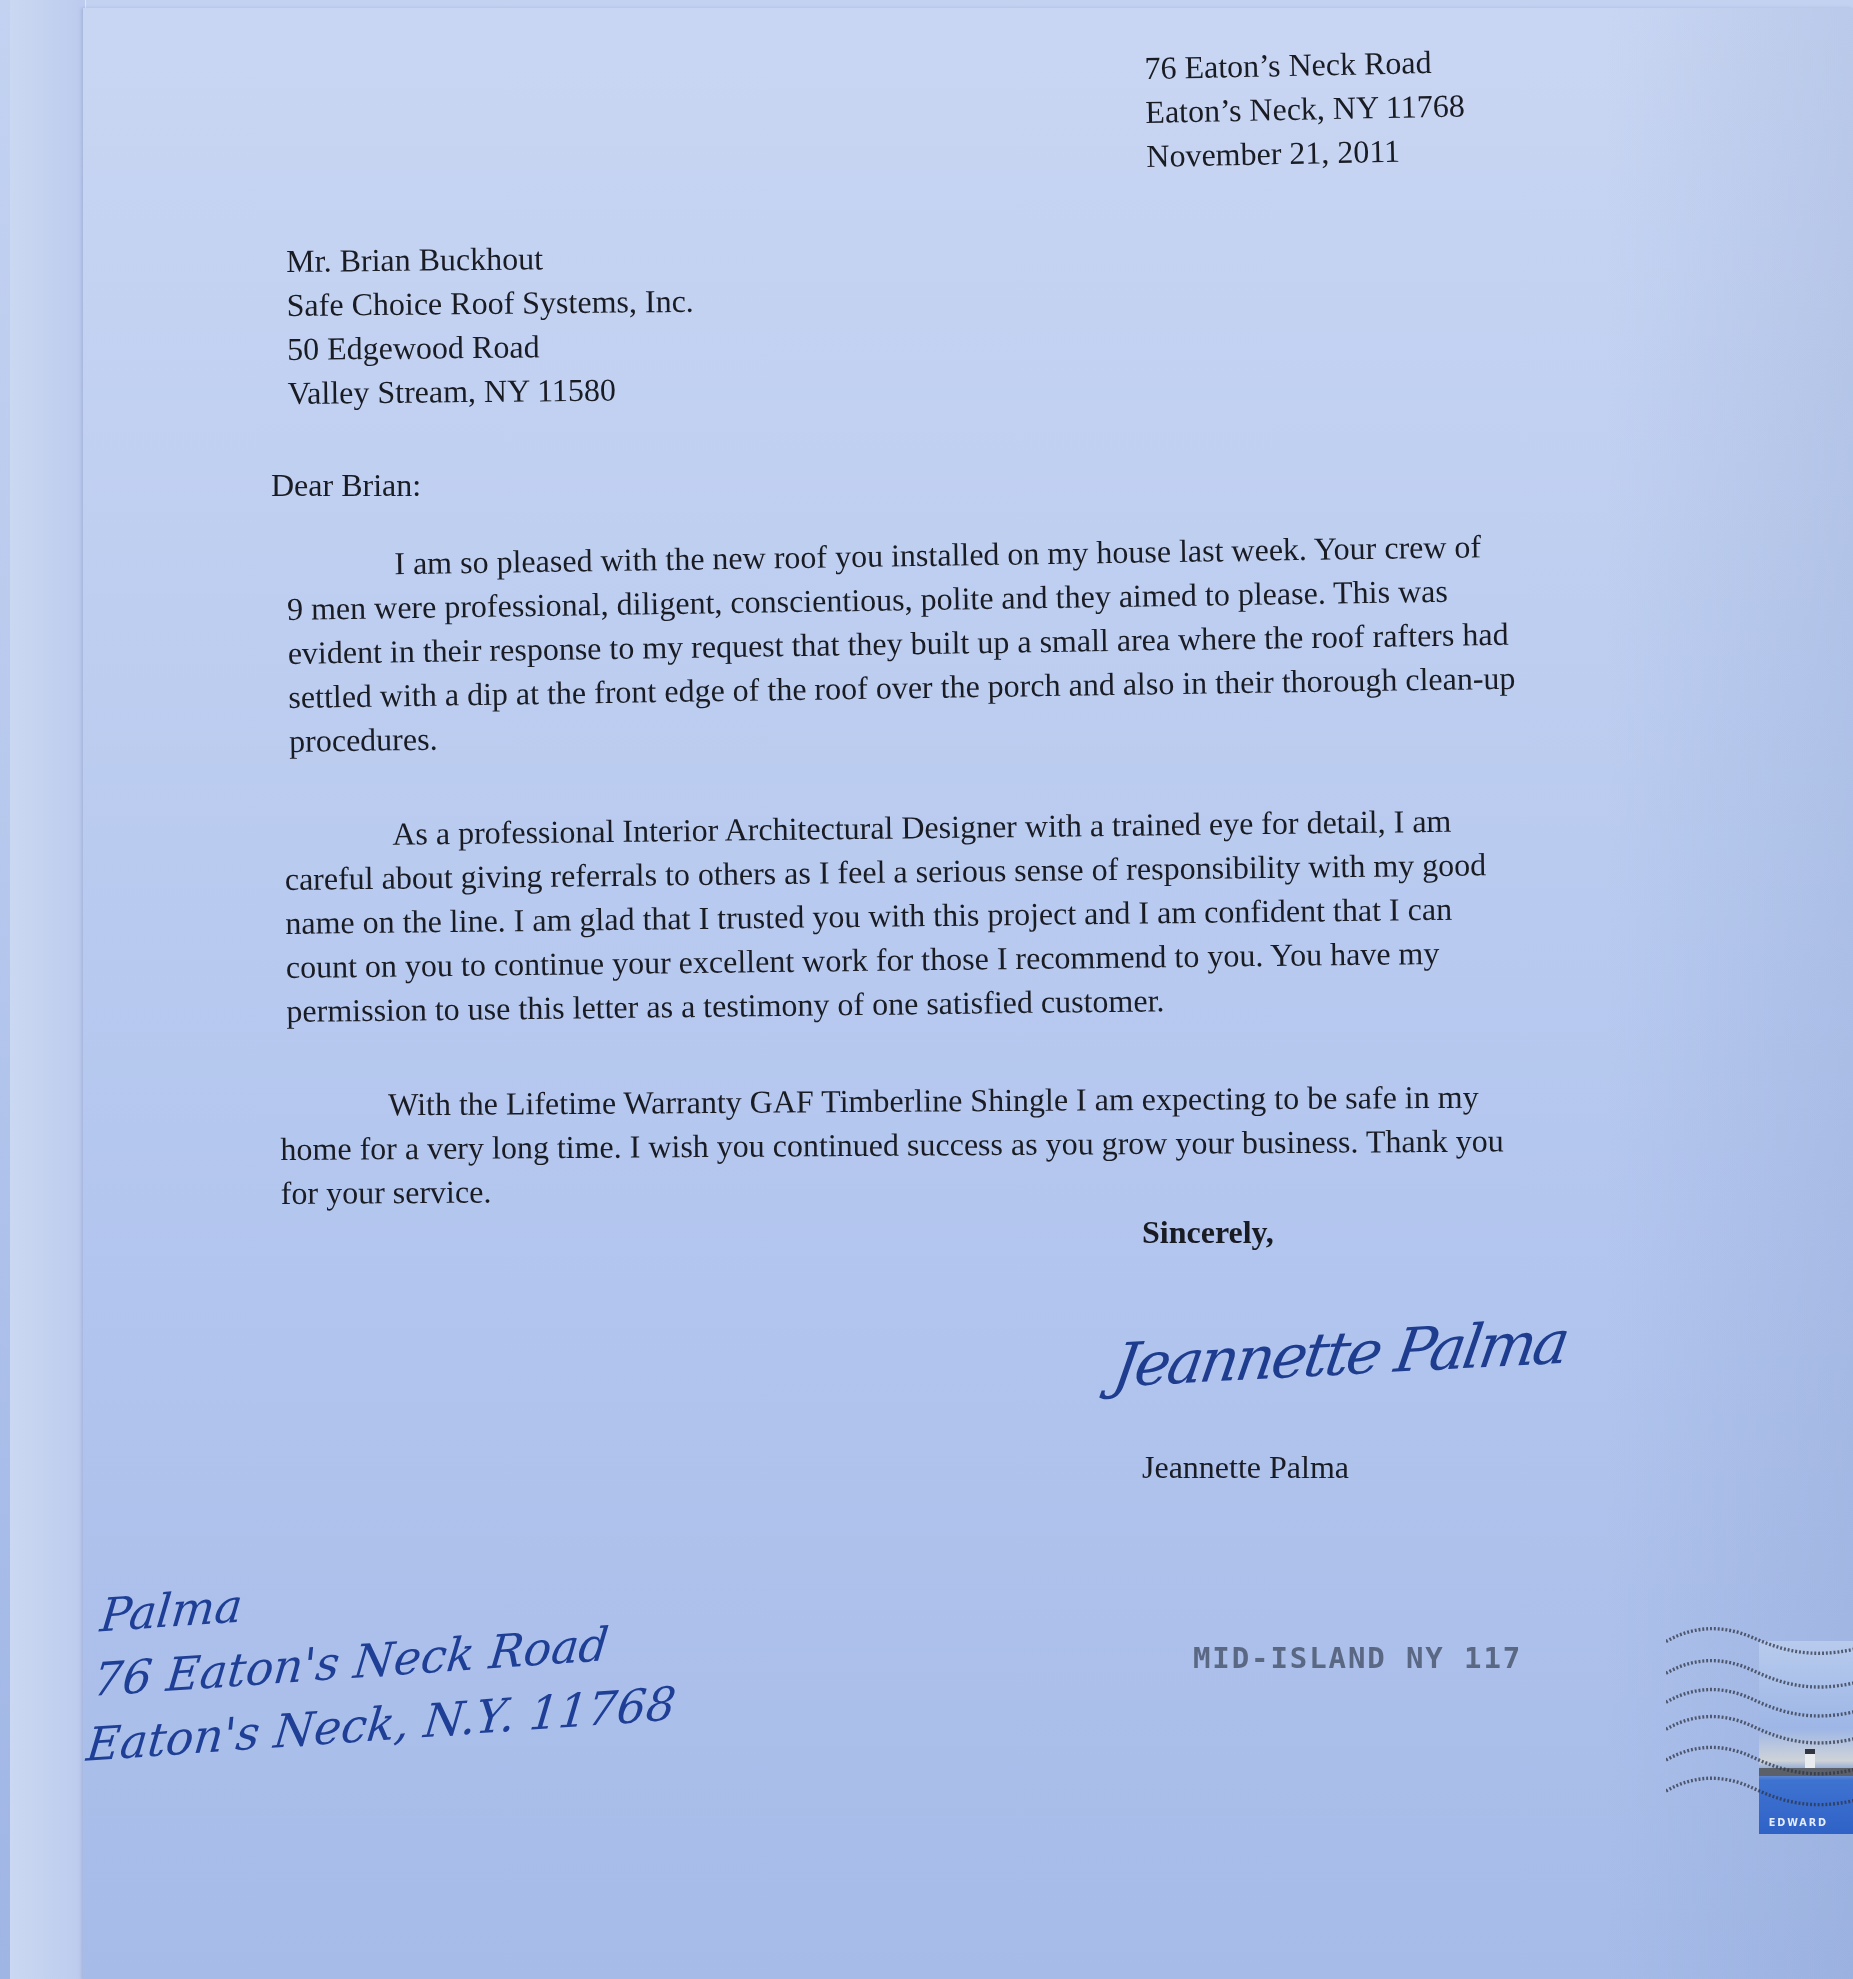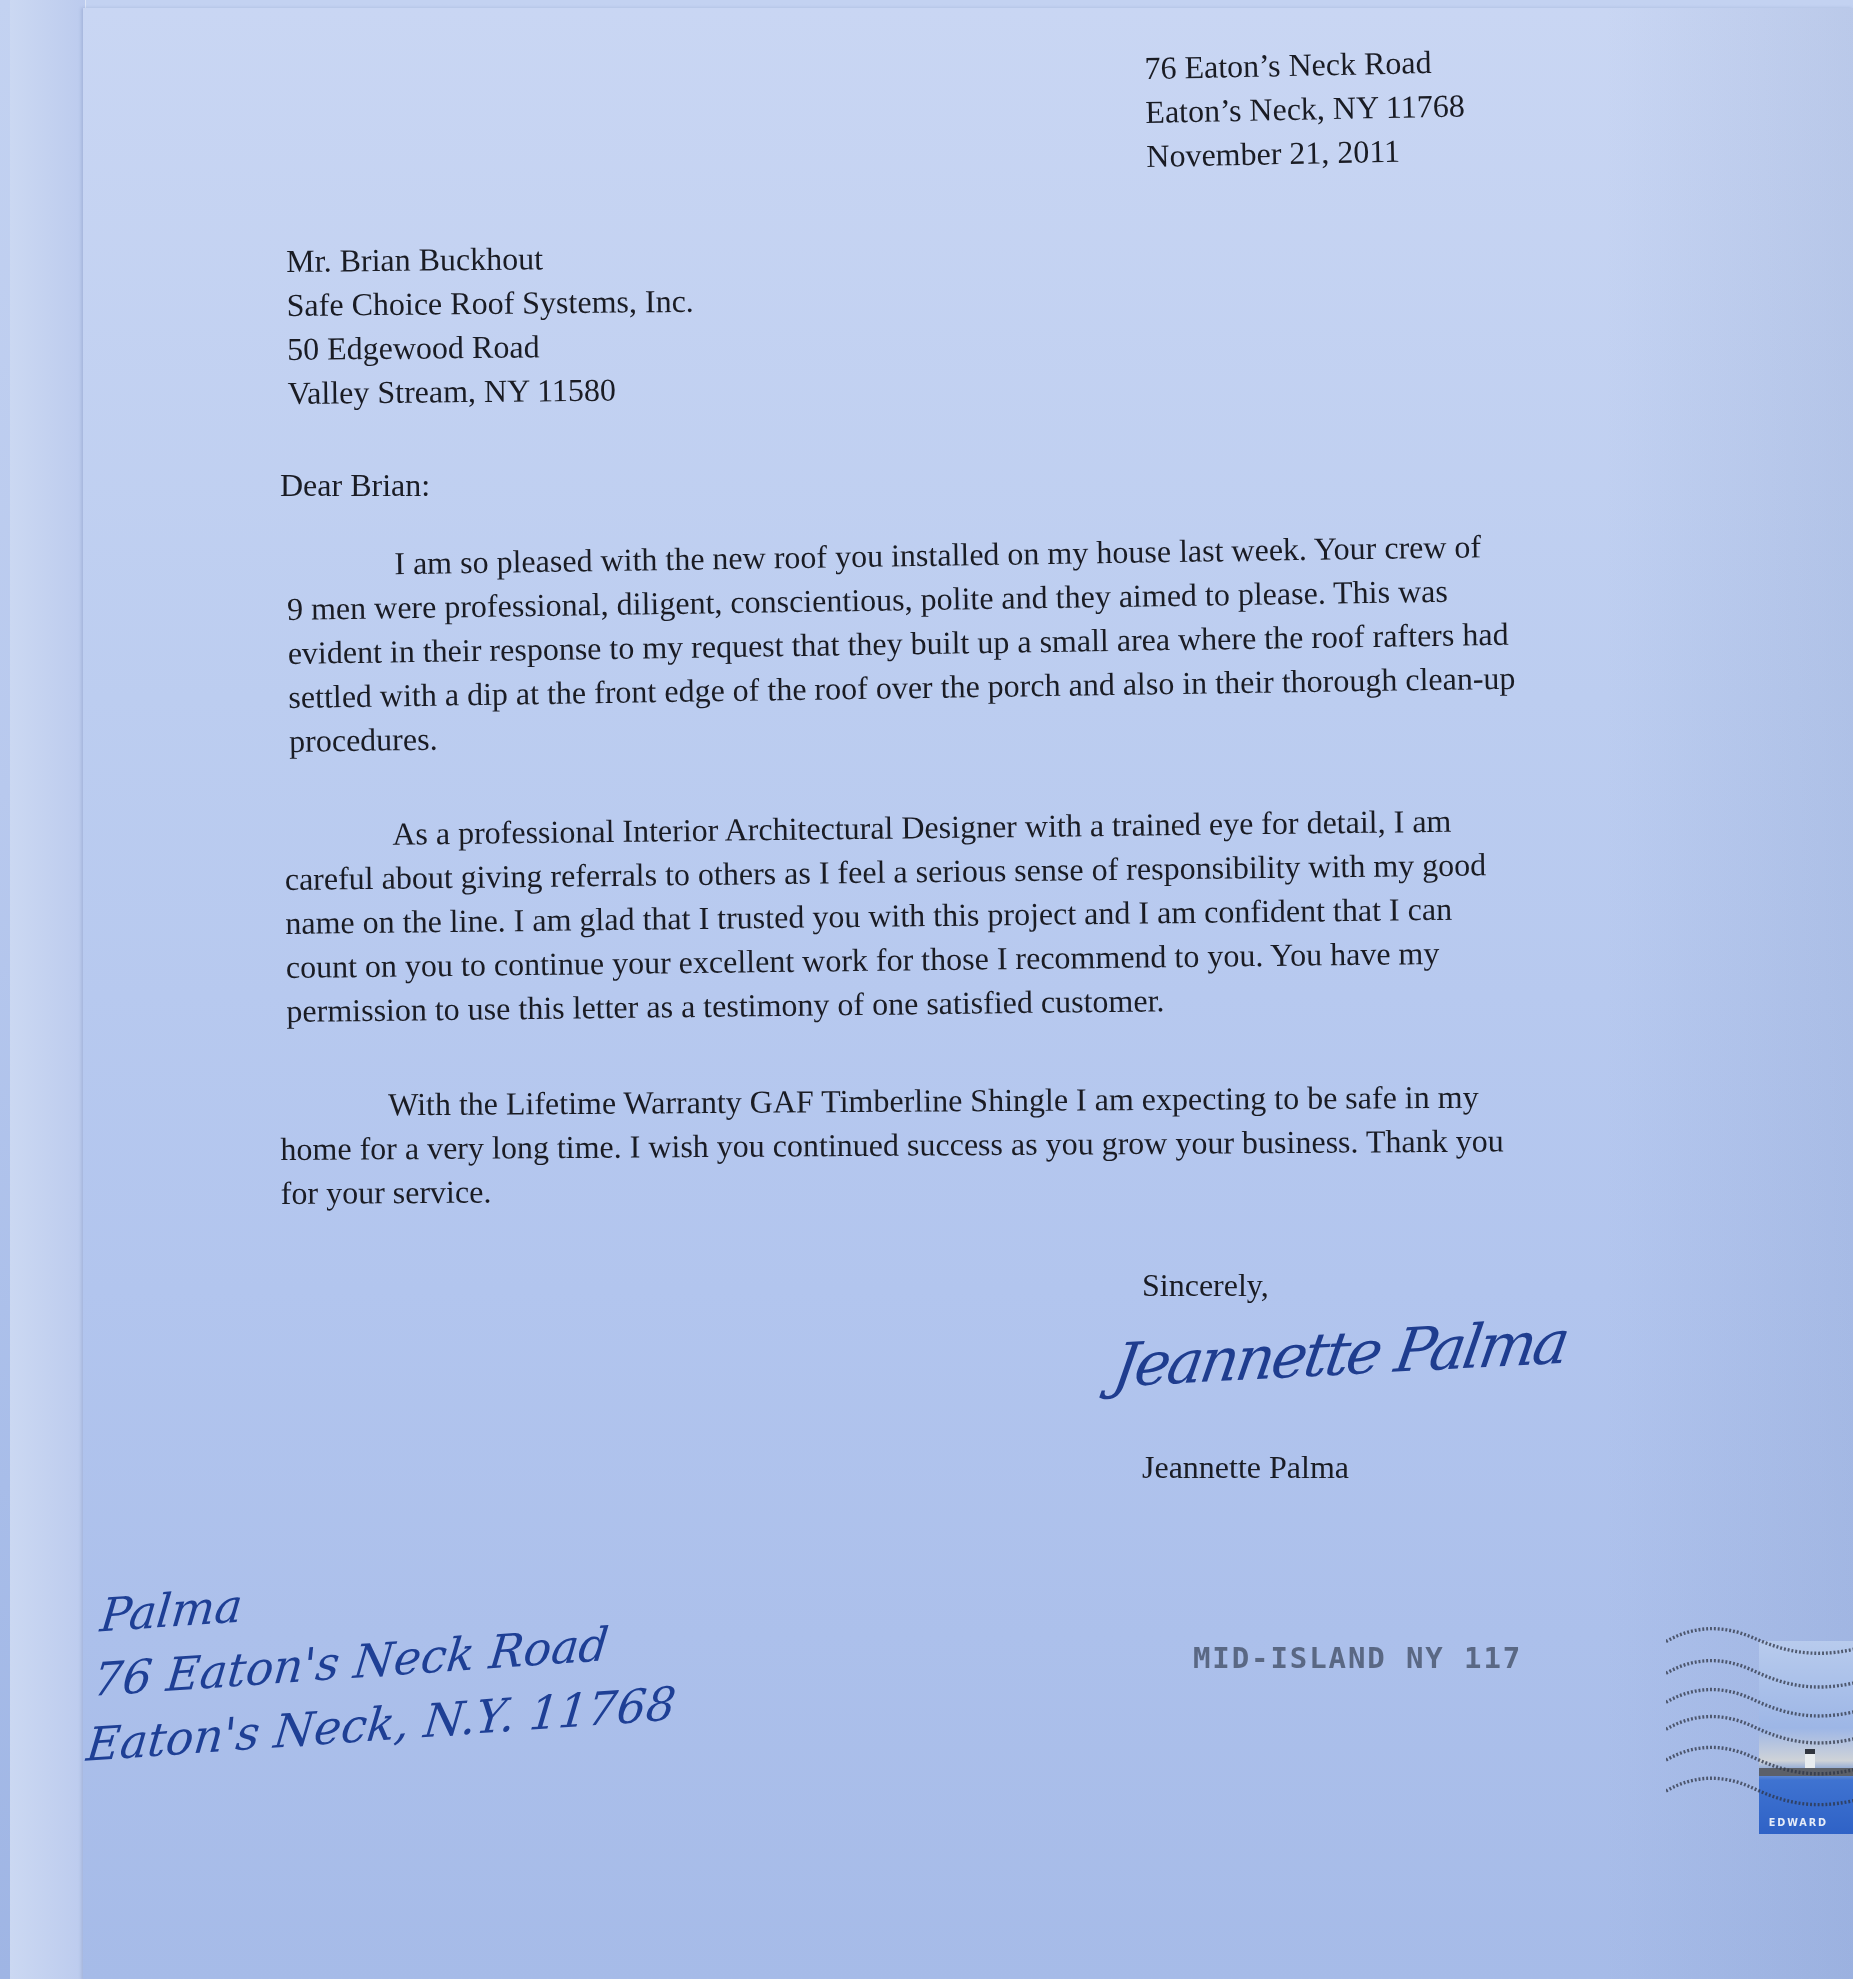--- a/index.html
+++ b/index.html
@@ -27,28 +27,28 @@
     .page::after {
       content: ""; position: absolute; right: 0; top: 0; width: 251px; height: 100%;
       background: linear-gradient(90deg, rgba(0,0,0,0) 0%, rgba(60,90,150,0.10) 100%);
       pointer-events: none;
     }
     .text { position: absolute; font-size: 32px; line-height: 44px; white-space: nowrap; }
     .sender { left: 1144px; top: 46px; transform: rotate(-1.2deg); transform-origin: left top; }
     .sender div { height: 44px; }
     .recipient { left: 286px; top: 239px; transform: rotate(-0.6deg); transform-origin: left top; }
     .recipient div { height: 44px; }
-    .salutation { left: 280px; top: 463px; }
+    .salutation { left: 271px; top: 463px; }
     .para { position: absolute; font-size: 32px; line-height: 44px; white-space: nowrap; }
     .para .line { display: block; height: 44px; }
     .para .indent { padding-left: 108px; }
     .p1 { left: 286px; top: 543px; transform: rotate(-0.9deg); transform-origin: left top; }
     .p2 { left: 284px; top: 813px; transform: rotate(-0.7deg); transform-origin: left top; }
     .p3 { left: 280px; top: 1083px; transform: rotate(-0.4deg); transform-origin: left top; }
-    .closing { left: 1142px; top: 1263px; }
+    .closing { left: 1142px; top: 1210px; font-weight: bold; }
     .signature {
       position: absolute; left: 1120px; top: 1330px;
       font-family: "DejaVu Serif", serif; font-style: italic;
       font-size: 60px; color: #1f3d8f; letter-spacing: -2.9px;
       transform: rotate(-3deg) skewX(-12deg); transform-origin: left top;
     }
     .typed-name { left: 1142px; top: 1445px; }
     .handwritten {
       position: absolute; left: 104px; top: 1583px;
       font-family: "DejaVu Serif", serif; font-style: italic;

